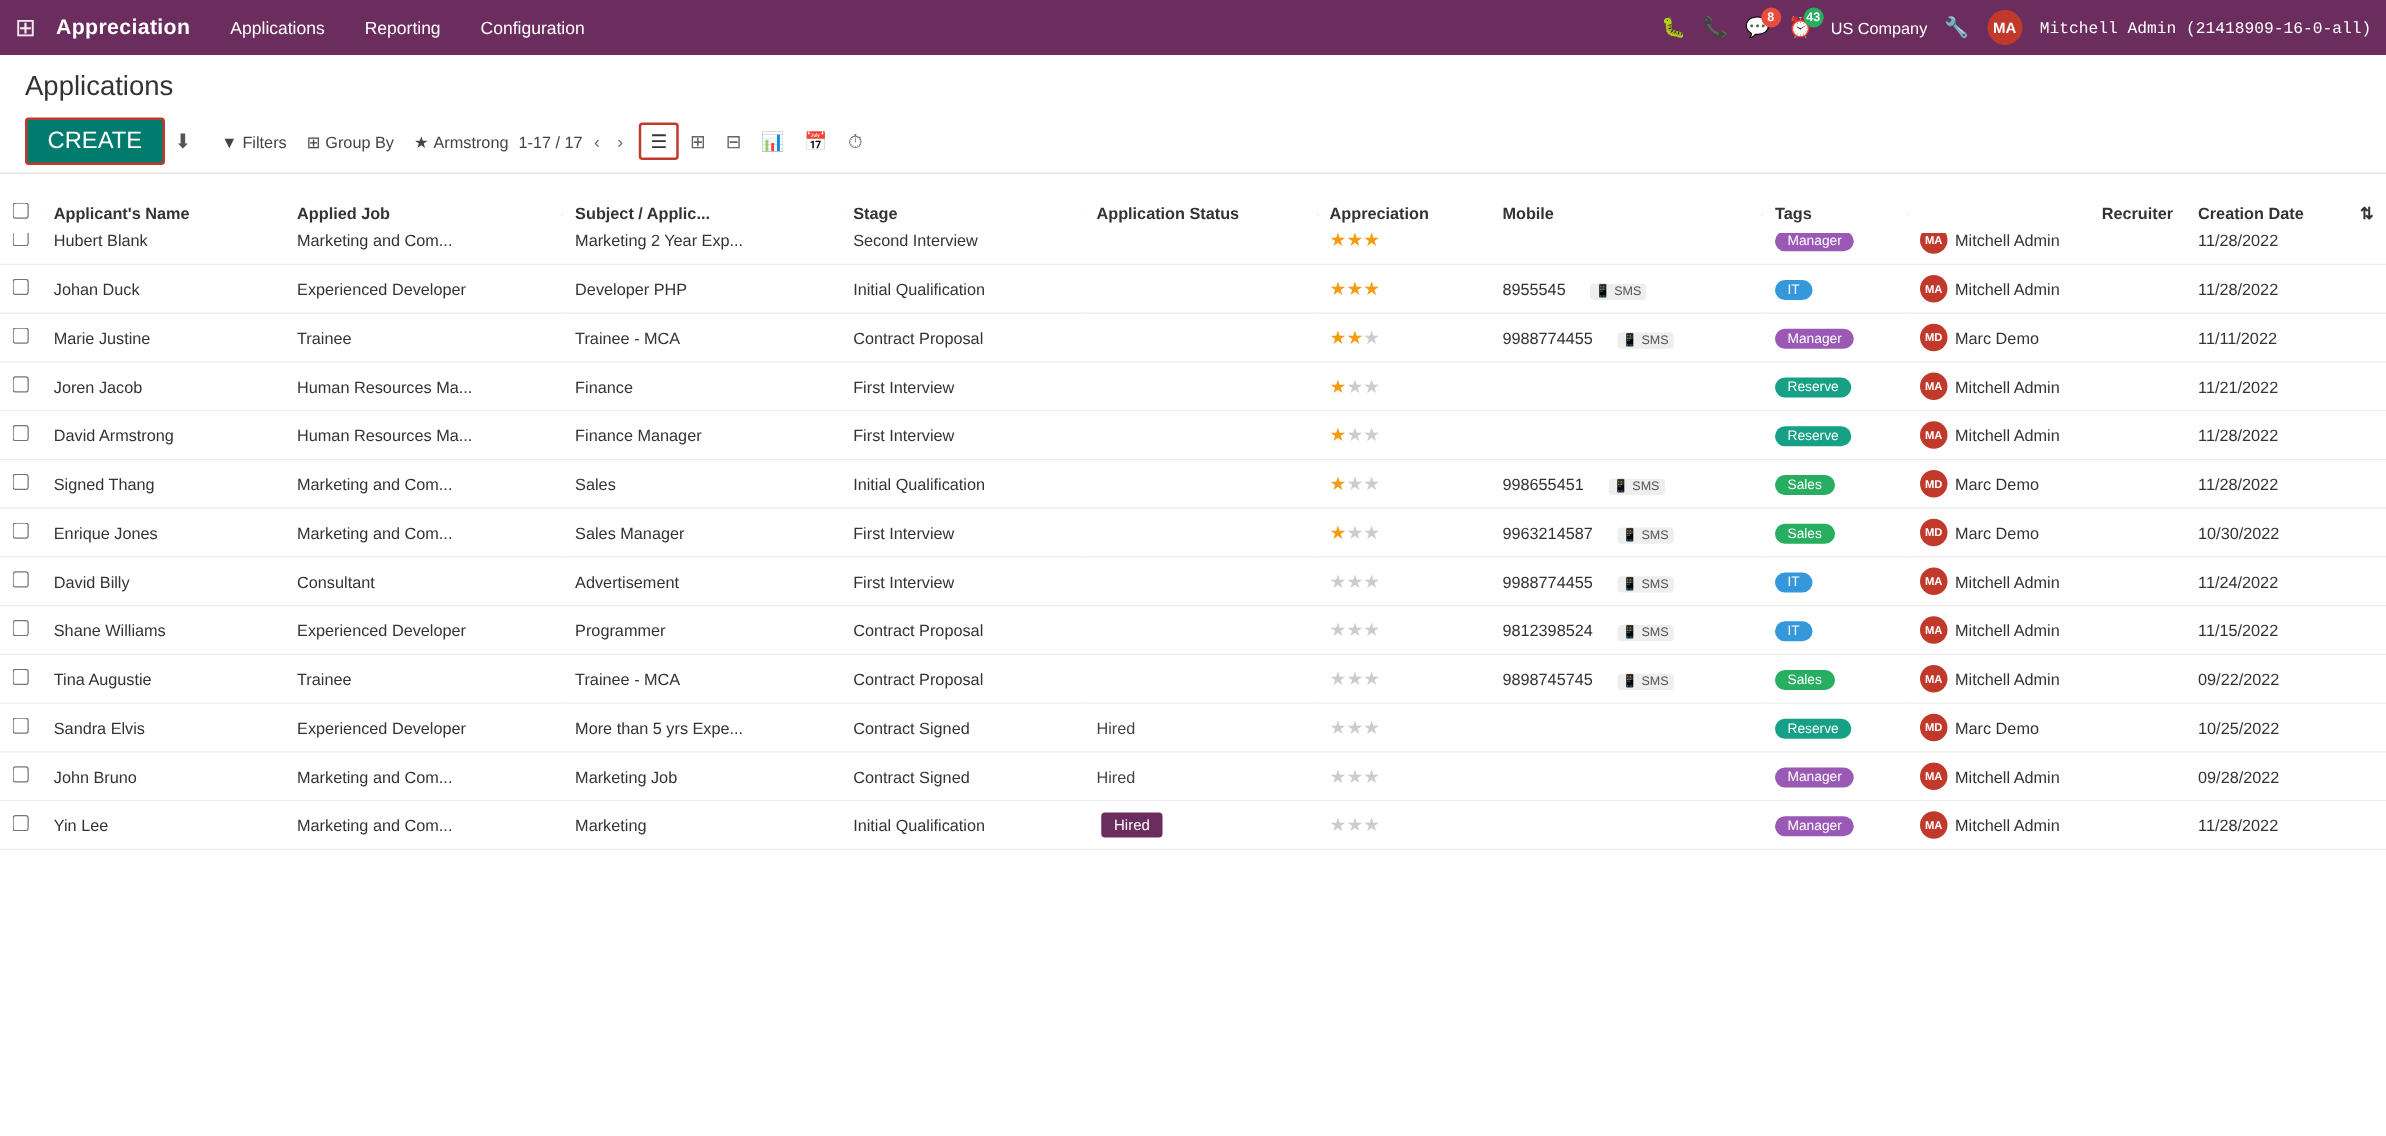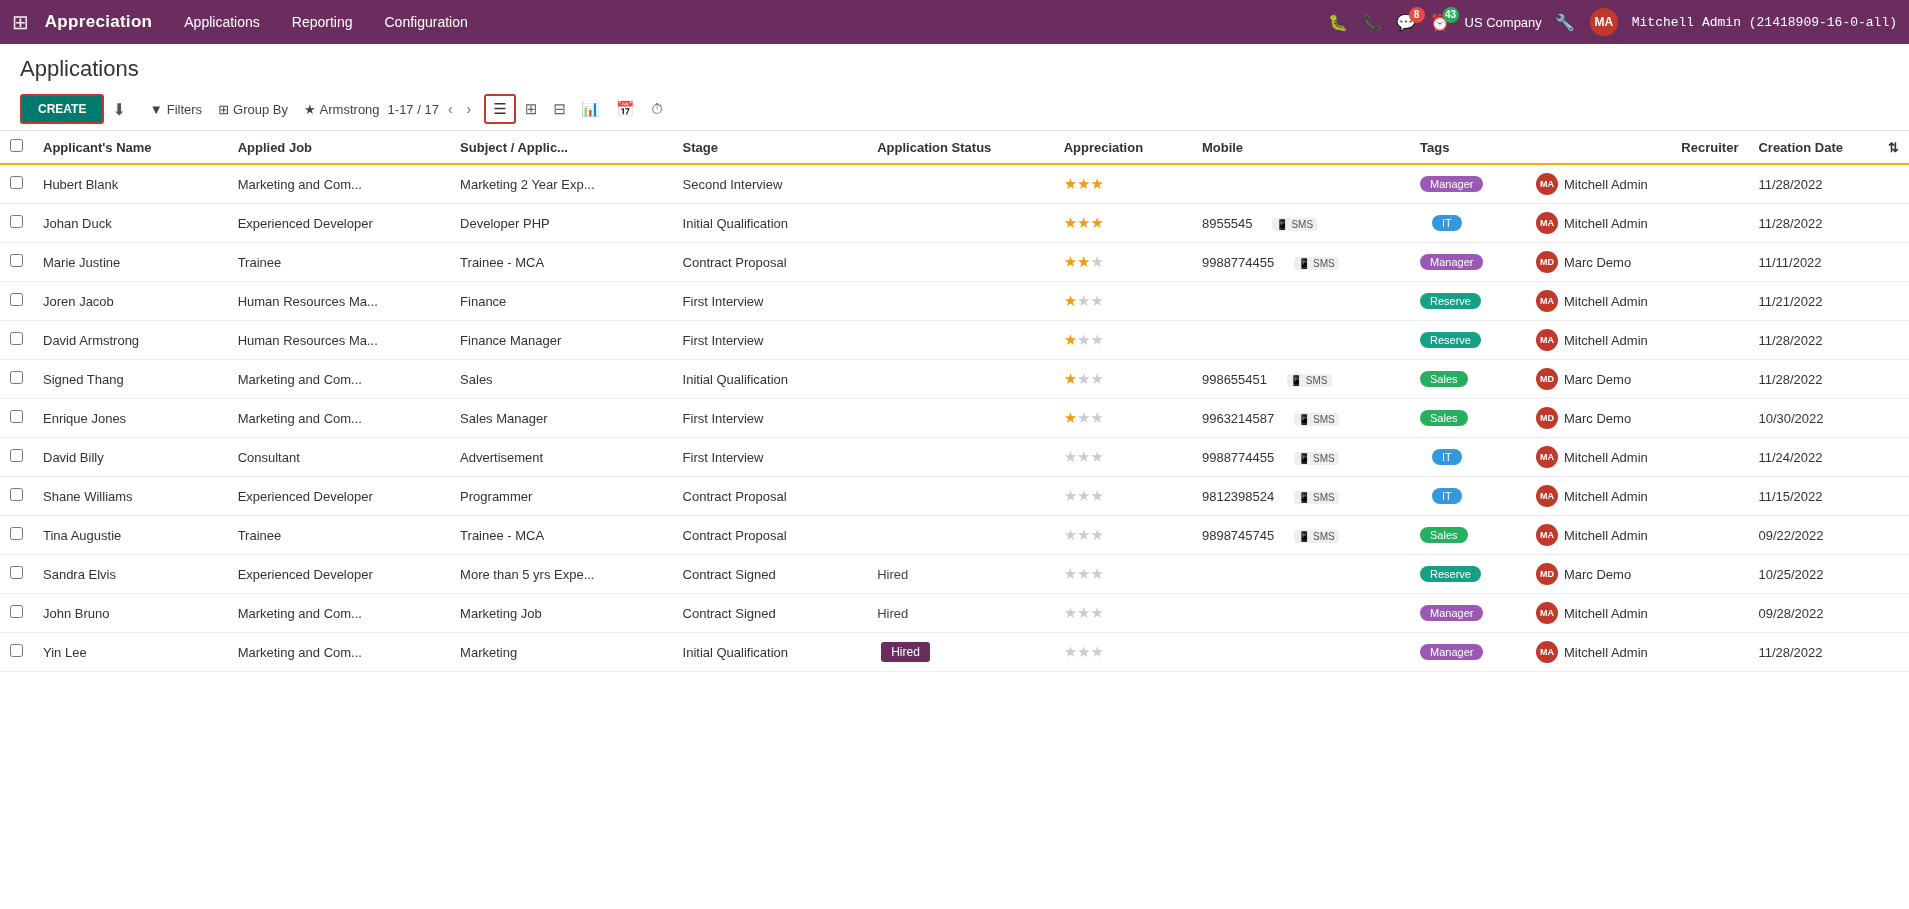--- a/index.html
+++ b/index.html
@@ -30,21 +30,21 @@
     .page-header { padding: 12px 20px 6px 20px; }
     .page-title { font-size: 22px; font-weight: 300; color: #333; }
 
     
     .toolbar {
       display: flex; align-items: center; padding: 6px 20px;
       border-bottom: 1px solid #e0e0e0; gap: 8px;
     }
     .btn-create {
       background: #007b6e; color: #fff; border: 2px solid #c0392b;
-      padding: 6px 16px; font-size: 12px; font-weight: bold;
+      padding: 6px 16px; font-size: 19px; font-weight: normal;
       cursor: pointer; border-radius: 3px;
     }
     .btn-download { background: none; border: none; font-size: 16px; cursor: pointer; color: #555; }
     .search-bar {
       flex: 1; display: flex; align-items: center;
       border: 1px solid #ddd; border-radius: 3px; padding: 4px 8px;
       background: #fff; min-width: 300px;
     }
     .search-bar input { border: none; outline: none; flex: 1; font-size: 13px; }
 
@@ -59,37 +59,37 @@
     .view-btn {
       padding: 4px 7px; cursor: pointer; color: #666; font-size: 15px;
       border-radius: 3px;
     }
     .view-btn.active { border: 2px solid #c0392b; color: #333; }
 
     
     .table-container { overflow-y: auto; height: calc(100vh - 160px); }
     table { width: 100%; border-collapse: collapse; }
     thead th {
-      background: #fff; border-bottom: 2px solid #eab308;
+      background: #fff; border-bottom: 2px solid #f9a8d4;
       padding: 8px 10px; text-align: left; font-size: 13px;
-      font-weight: bold; color: #333; position: sticky; top: 0; z-index: 1;
+      font-weight: bold; color: #333; position: sticky; top: 15px; z-index: 1;
       white-space: nowrap;
     }
     tbody tr { border-bottom: 1px solid #eee; }
     td { padding: 8px 10px; font-size: 13px; vertical-align: middle; }
     .checkbox-col { width: 30px; }
     input[type="checkbox"] { cursor: pointer; }
 
     
     .tag {
       display: inline-block; border-radius: 20px; padding: 2px 10px;
       font-size: 11px; font-weight: normal; color: #fff; white-space: nowrap;
     }
     .tag-manager { background: #9b59b6; }
-    .tag-it { background: #3498db; margin-left: 12px; }
+    .tag-it { background: #3498db; }
     .tag-sales { background: #27ae60; }
     .tag-reserve { background: #16a085; }
 
     
     .recruiter-cell { display: flex; align-items: center; gap: 6px; white-space: nowrap; }
     .rec-avatar { width: 22px; height: 22px; border-radius: 50%; background: #c0392b; display: flex; align-items: center; justify-content: center; color: #fff; font-size: 9px; font-weight: bold; flex-shrink: 0; }
 
     
     .sms-badge { font-size: 10px; color: #555; background: #eee; border-radius: 3px; padding: 1px 4px; margin-left: 16px; cursor: pointer; }
 

